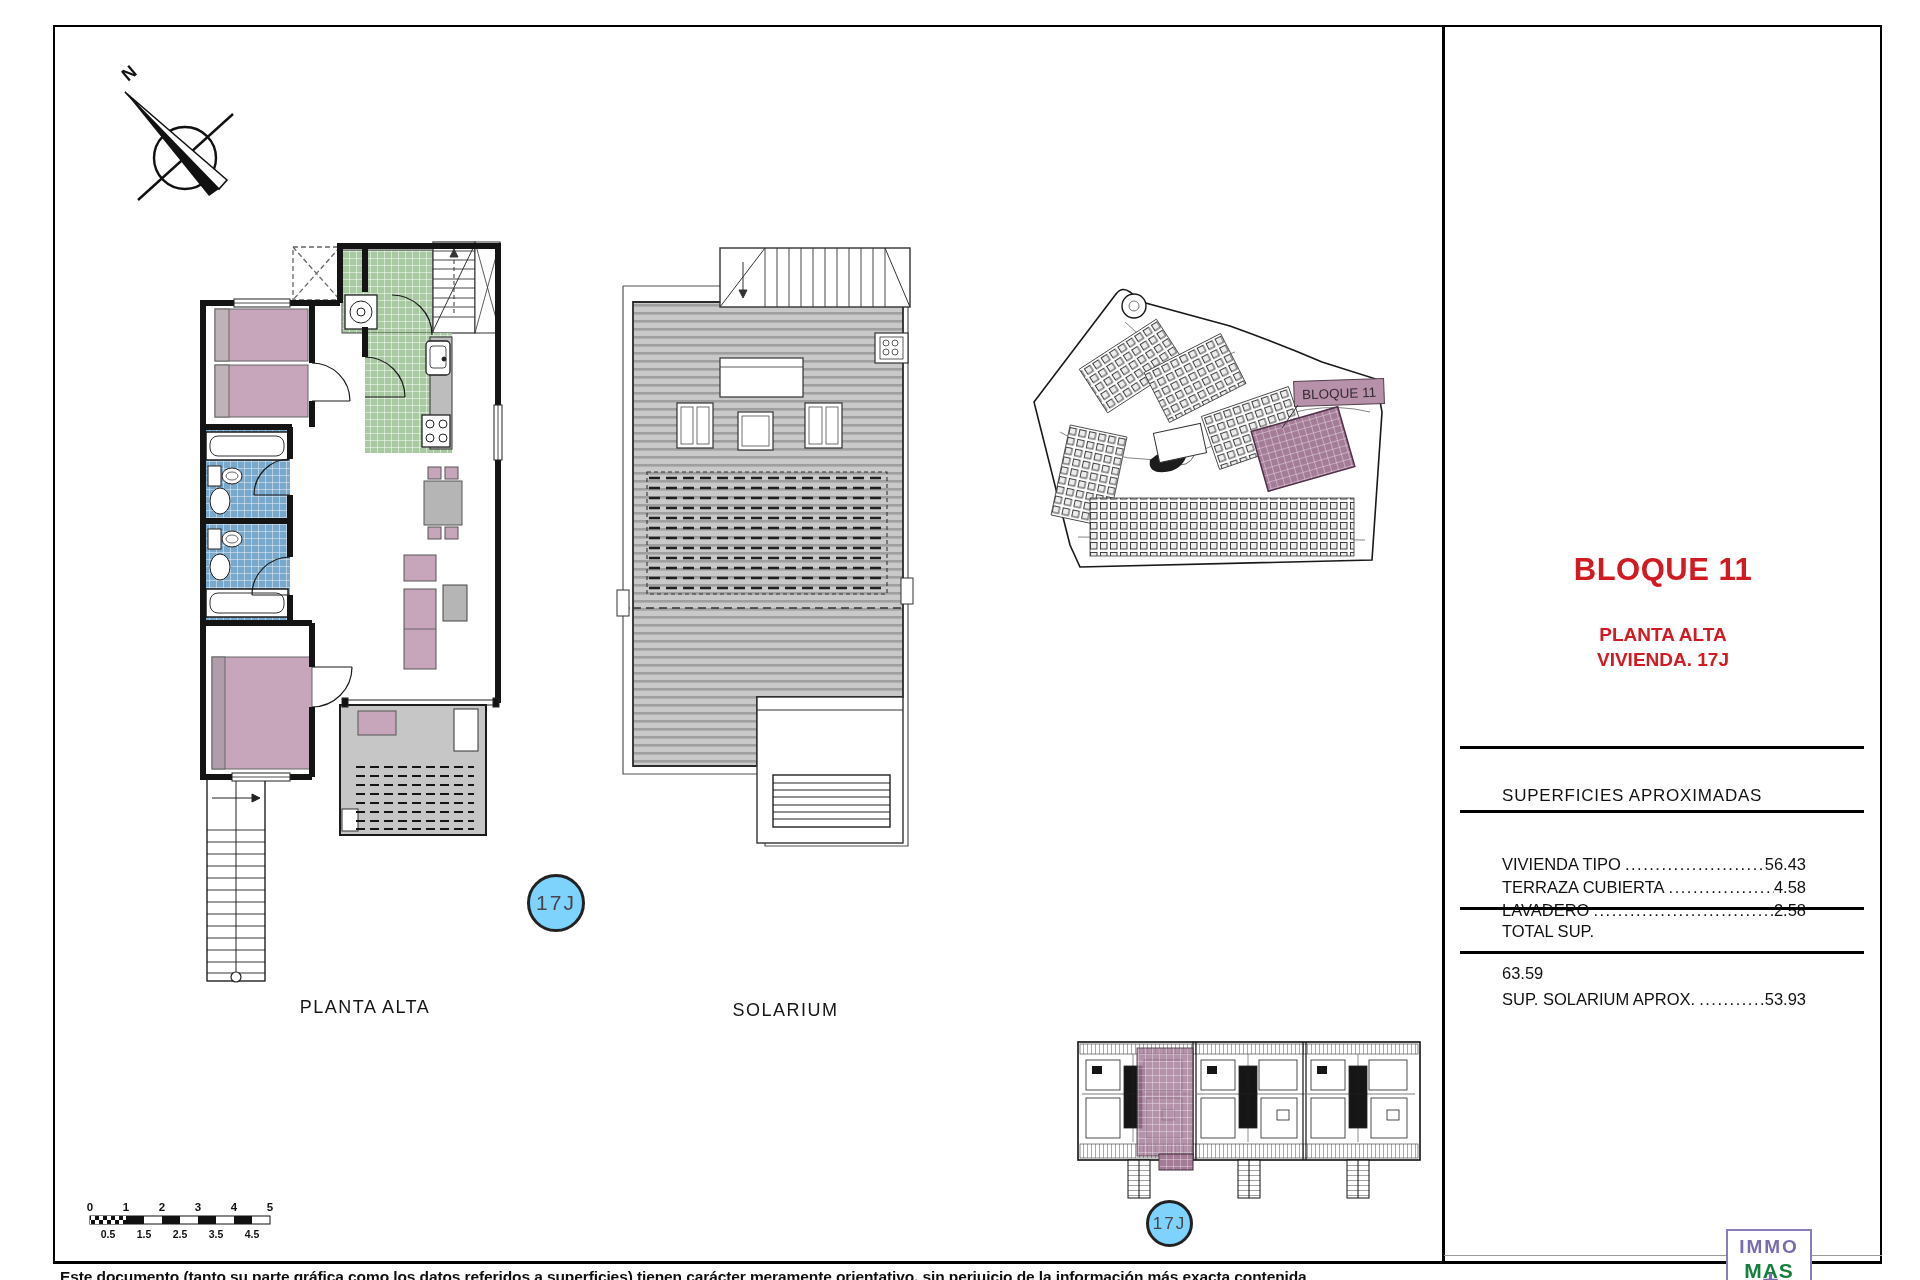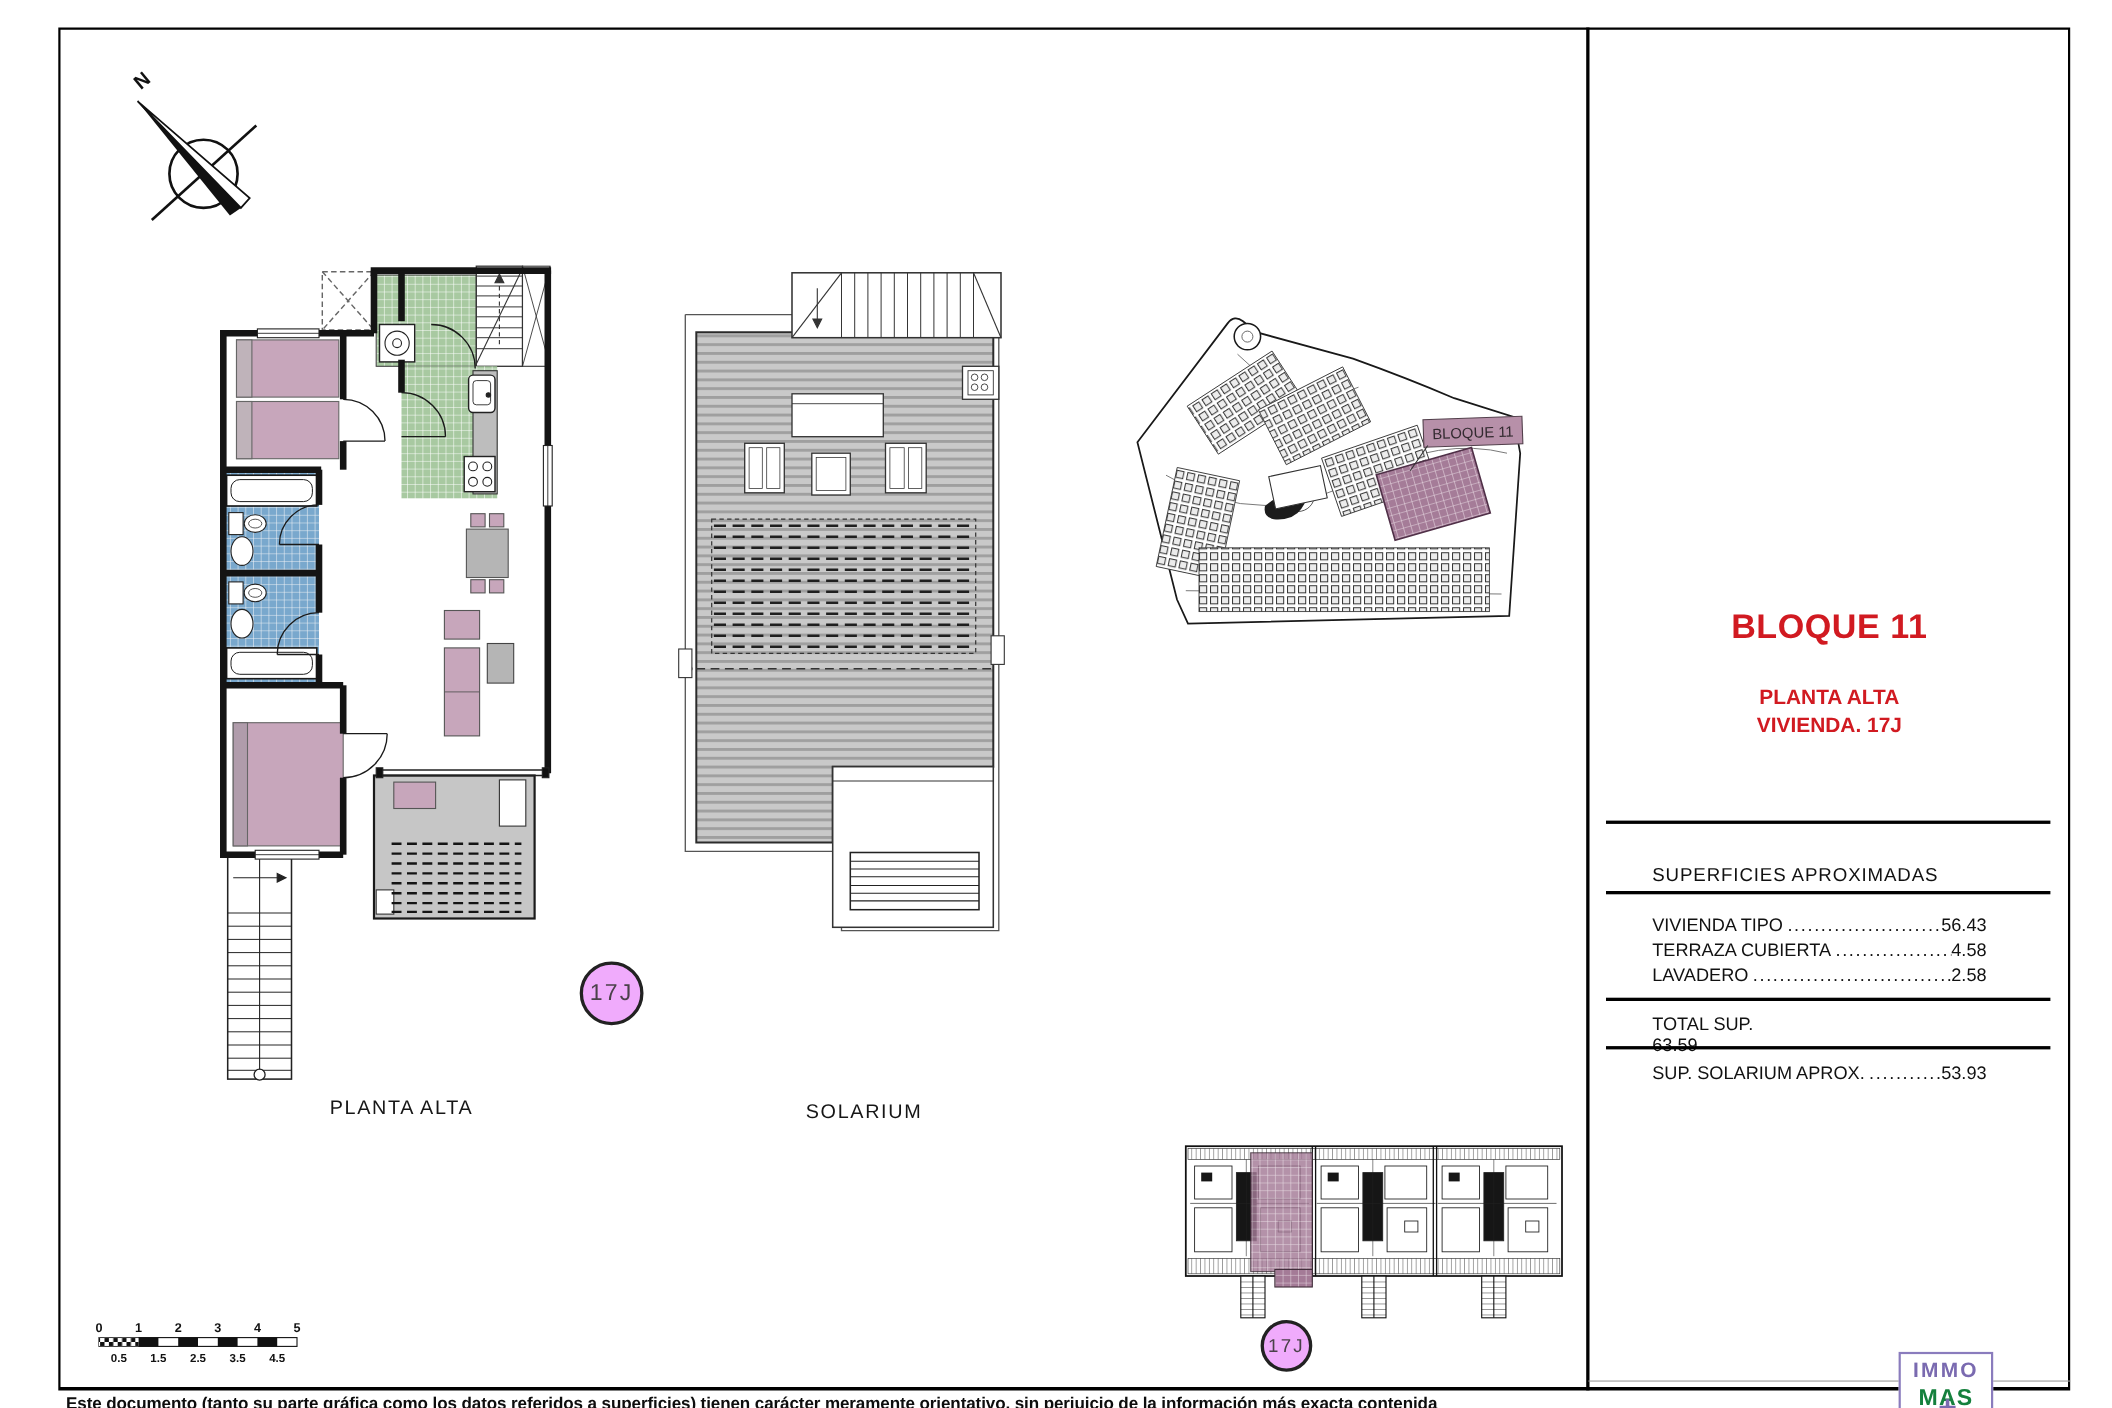--- a/index.html
+++ b/index.html
@@ -10,24 +10,24 @@
   .vdivider{left:1442px;top:25px;width:2.5px;height:1239px;background:#000;}
   .panel-gray-line{left:1444px;top:1255px;width:438px;height:1px;background:#9a9a9a;}
   
   .panel-title{left:1442px;top:552px;width:442px;text-align:center;color:#d11a21;
                font-size:31px;font-weight:bold;letter-spacing:.5px;}
   .panel-sub{left:1442px;width:442px;text-align:center;color:#d11a21;font-size:19px;font-weight:bold;}
   .hline{left:1460px;width:404px;height:2.5px;background:#000;}
   .tbl-header{left:1502px;top:786px;font-size:17px;letter-spacing:.8px;color:#111;text-align:center;}
   .row{left:1502px;width:304px;height:22px;display:flex;align-items:baseline;font-size:16.5px;color:#111;white-space:nowrap;}
   .row .lead{flex:1;overflow:hidden;white-space:nowrap;padding:0 4px;letter-spacing:1.5px;color:#111;}
-  .row .val{flex:none;}
+  .row .val{flex:none;margin-top:23px;}
   
   .plan-label{font-size:18px;letter-spacing:1.5px;color:#161616;text-align:center;}
-  .badge{border-radius:50%;border:3px solid #222;background:#f0abfc;color:#4a4149;
+  .badge{border-radius:50%;border:3px solid #222;background:#7dd3fc;color:#4a4149;
          display:flex;align-items:center;justify-content:center;letter-spacing:2px;box-sizing:border-box;}
   .badge1{left:527px;top:874px;width:58px;height:58px;font-size:21px;}
   .badge2{left:1146px;top:1200px;width:47px;height:47px;font-size:17px;}
   
   .logo{left:1726px;top:1181px;width:86px;height:76px;border:2px solid #8a7cbd;box-sizing:border-box;
         text-align:center;background:#fff;margin-top:48px;}
   .logo .l1{margin-top:6px;font-size:19px;font-weight:bold;color:#7a6ab0;letter-spacing:2px;line-height:19px;}
   .logo .l2{font-size:21px;font-weight:bold;color:#15803d;letter-spacing:1px;line-height:27px;margin-top:1px;}
   .logo .plus{position:absolute;left:34px;top:33px;font-size:29px;font-weight:bold;color:#7a6ab0;}
   .disclaimer{left:60px;top:1268px;width:1840px;font-size:15.5px;font-weight:bold;color:#0d0d0d;

